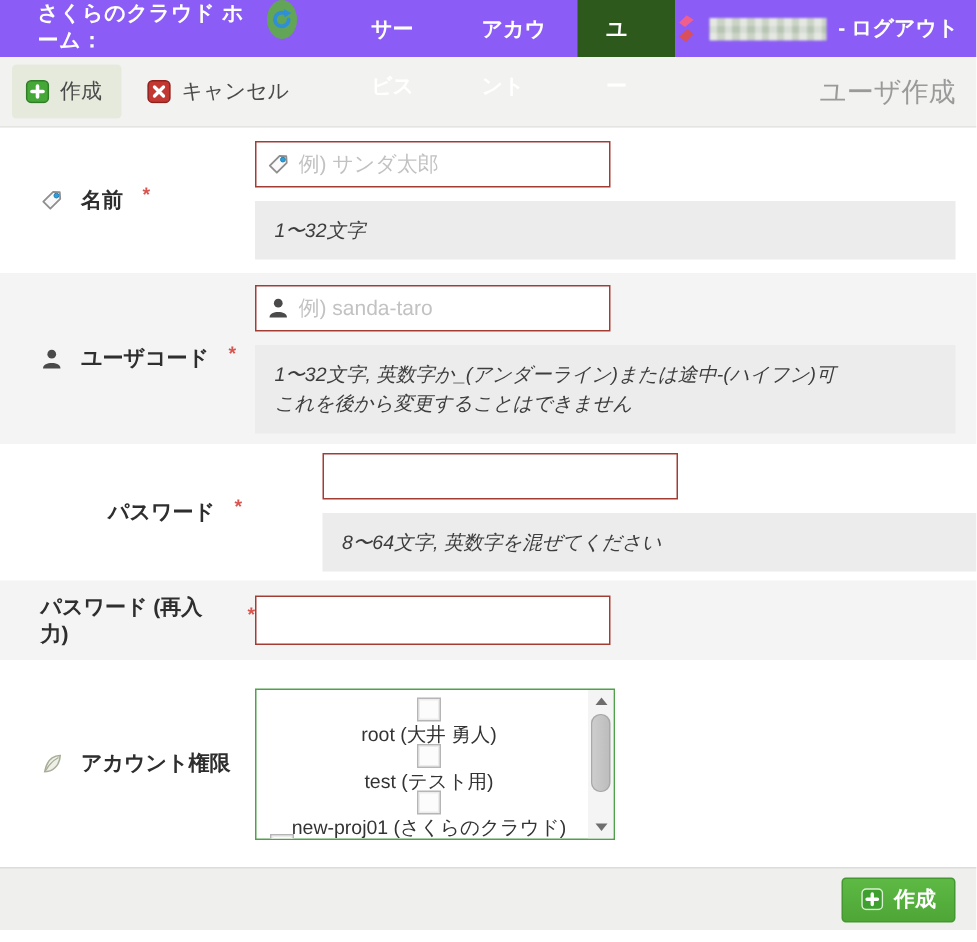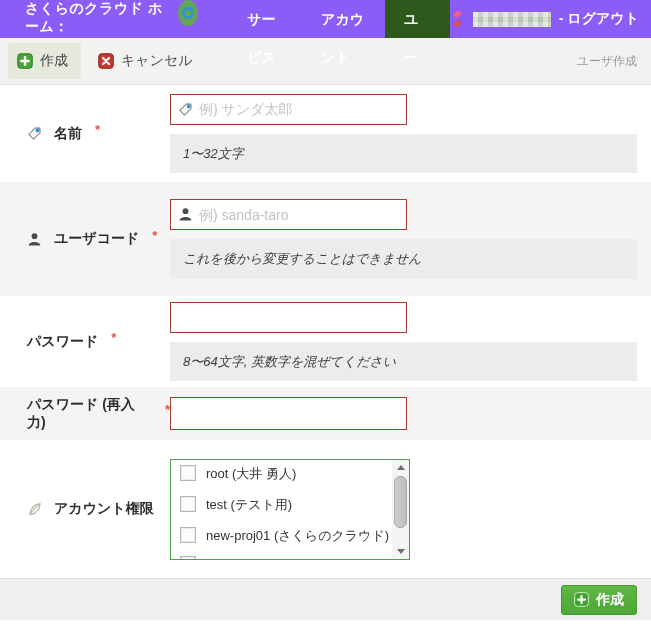--- a/index.html
+++ b/index.html
@@ -23,41 +23,41 @@
       repeating-linear-gradient(0deg, #c9d1c4 0 5px, #aebcaa 5px 10px);
     filter:blur(.6px); }
   .nav-logout { font-size:14px; font-weight:bold; cursor:pointer; white-space:nowrap; }
   
   .toolbar { height:47px; background:#f2f2f0; border-bottom:1px solid #e4e4e2;
     display:flex; align-items:center; padding:0 14px 0 8px; }
   .tb-btn { display:flex; align-items:center; gap:7px; font-size:14px; color:#4a4a4a;
     padding:9px 13px 9px 9px; border-radius:3px; cursor:pointer; }
   .tb-btn.create { background:#e5eadd; }
   .tb-btn.cancel { margin-left:8px; }
-  .tb-title { margin-left:auto; font-size:12px; color:#9a9a9a; }
+  .tb-title { margin-left:auto; font-size:18px; color:#9a9a9a; }
   
   .row { display:flex; width:651px; }
   .row.alt { background:#f4f4f4; }
   .col-label { width:170px; display:flex; align-items:center; gap:12px; padding-left:27px; flex-shrink:0; }
   .col-label .lbl { font-size:14px; font-weight:bold; color:#2e2e2e; }
   .req { color:#d9534f; font-size:13px; font-weight:bold; margin-left:1px; position:relative; top:-4px; }
   .col-field { width:467px; display:flex; flex-direction:column; justify-content:center; gap:9px; }
   .input-box { width:237px; height:31px; border:1px solid #a33c33; background:#fff;
     display:flex; align-items:center; padding:0 7px; gap:6px; }
   .input-box input { border:none; outline:none; flex:1; font-size:14px; min-width:0;
     font-family:"Liberation Sans","DejaVu Sans",sans-serif; color:#333; background:transparent; }
   .input-box input::placeholder { color:#c2c2c2; }
   .input-box.tall { height:33px; }
   .hint { background:#ececec; padding:10px 13px; font-size:13px; color:#3d3d3d; line-height:1.5;font-style:italic; }
-  .r1 { height:97px; } .r2 { height:114px; } .r3 { height:91px; } .r4 { height:53px; } .r5 { height:138px; }
+  .r1 { height:97px; } .r2 { height:114px; } .r3 { height:91px;padding-left:45px; } .r4 { height:53px; } .r5 { height:138px; }
   
   .listbox { width:240px; height:101px; border:1px solid #51a04b; background:#fff;
     position:relative; overflow:hidden; }
   .list-items { position:absolute; top:5px; left:0; right:17px; }
-  .list-item { height:31px; display:flex; align-items:flex-start; gap:10px; padding-left:9px; cursor:pointer; }
+  .list-item { height:31px; display:flex; align-items:center; padding-left:9px; cursor:pointer;flex-direction:column; }
   .checkbox { width:16px; height:16px; border:1px solid #b5b5b5; background:#fcfcfc;
     box-shadow:inset 0 0 0 1px #ececec; flex-shrink:0; cursor:pointer; }
   .list-item .opt { font-size:13px; color:#333; white-space:nowrap; }
   .checkbox.cutoff { position:absolute; top:96px; left:9px; }
   .scrollbar { position:absolute; top:0; right:0; width:17px; height:99px; background:#f4f4f4; }
   .sb-btn { height:15px; display:flex; align-items:center; justify-content:center; cursor:pointer; }
   .sb-btn.down { position:absolute; bottom:0; width:17px; }
   .tri-up { width:0; height:0; border-left:4px solid transparent; border-right:4px solid transparent;
     border-bottom:5px solid #6e6e6e; }
   .tri-down { width:0; height:0; border-left:4px solid transparent; border-right:4px solid transparent;
@@ -166,20 +166,21 @@
     <div class="input-box">
       <span class="icon">
         <svg width="15" height="15" viewBox="0 0 16 16">
           <circle cx="8" cy="4.4" r="3.1" fill="#4a4a4a"></circle>
           <path d="M1.8 14.5 C1.8 9.5 14.2 9.5 14.2 14.5 Z" fill="#4a4a4a"></path>
         </svg>
       </span>
       <input type="text" placeholder="例) sanda-taro" style="">
     </div>
     <div class="hint">
+      <div>1〜32文字, 英数字か_(アンダーライン)または途中-(ハイフン)可</div>
       <div>これを後から変更することはできません</div>
     </div>
   </div>
 </div>
 
 <div class="row r3">
   <div class="col-label">
     <span class="lbl">パスワード</span>
       <span class="req">*</span>
   </div>

